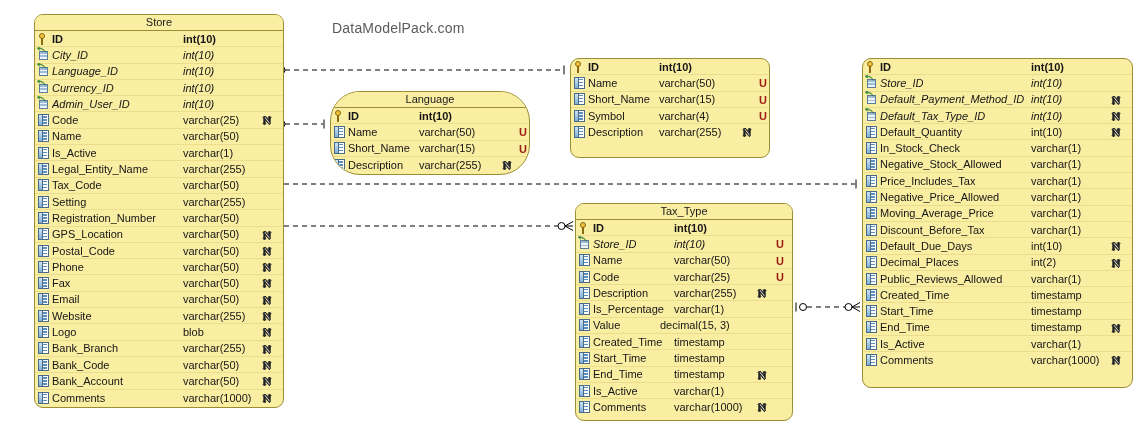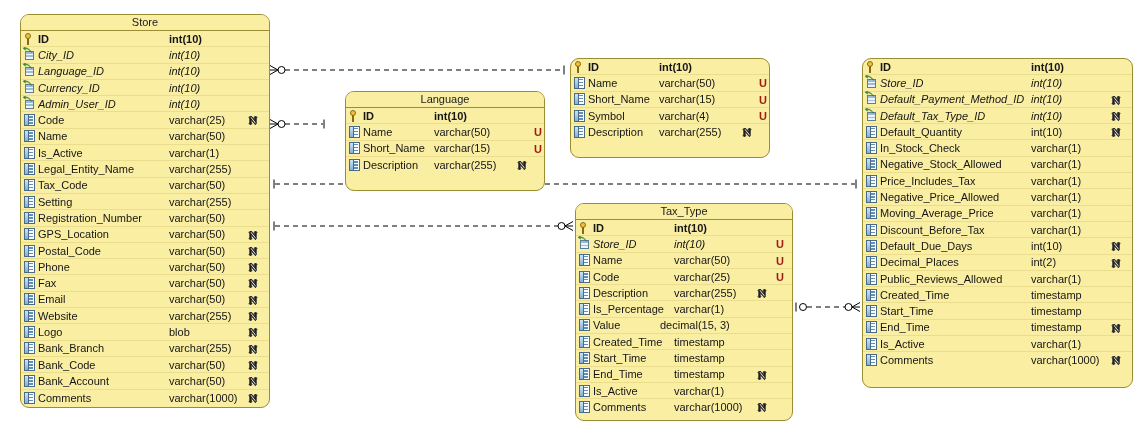--- a/index.html
+++ b/index.html
@@ -196,23 +196,24 @@
         <circle cx="803" cy="307" r="3.5" fill="#ffffff" stroke="#000000" stroke-width="1"></circle>
         <g>
           <line x1="852" y1="307" x2="860" y2="302.5" stroke="#000000" stroke-width="1"></line>
           <line x1="852" y1="307" x2="860" y2="311.5" stroke="#000000" stroke-width="1"></line>
           <line x1="852" y1="307" x2="860" y2="307" stroke="#000000" stroke-width="1"></line>
         </g>
         <circle cx="848.5" cy="307" r="3.5" fill="#ffffff" stroke="#000000" stroke-width="1"></circle>
       </g>
     </svg>
 
+  <div class="watermark" style="left:332px;top:20px;">DataModelPack.com</div>
 
   <div id="entities">
-      <div class="entity" style="left: 20px; top: 14px; width: 250px; height: 394px;">
+      <div class="entity" style="left: 34px; top: 14px; width: 250px; height: 394px;">
         <div class="entity-title">Store</div>
         <div class="rows">
           <div class="row pk">
             <span class="ico key"></span>
             <span class="nm">ID</span>
             <span class="ty" style="left: 148px;">int(10)</span>
           </div>
           <div class="row fk">
             <span class="ico fkey">
               <svg class="fkarrow" viewBox="0 0 9 7">
@@ -348,21 +349,21 @@
             <span class="flag n" style="left: 228px;">N</span>
           </div>
           <div class="row ">
             <span class="ico col"></span>
             <span class="nm">Comments</span>
             <span class="ty" style="left: 148px;">varchar(1000)</span>
             <span class="flag n" style="left: 228px;">N</span>
           </div>
         </div>
       </div>
-      <div class="entity" style="left: 345px; top: 91px; width: 200px; height: 100px;">
+      <div class="entity" style="left: 330px; top: 91px; width: 200px; height: 84px; border-radius: 30px;">
         <div class="entity-title">Language</div>
         <div class="rows">
           <div class="row pk">
             <span class="ico key"></span>
             <span class="nm">ID</span>
             <span class="ty" style="left: 88px;">int(10)</span>
           </div>
           <div class="row ">
             <span class="ico col"></span>
             <span class="nm">Name</span>

